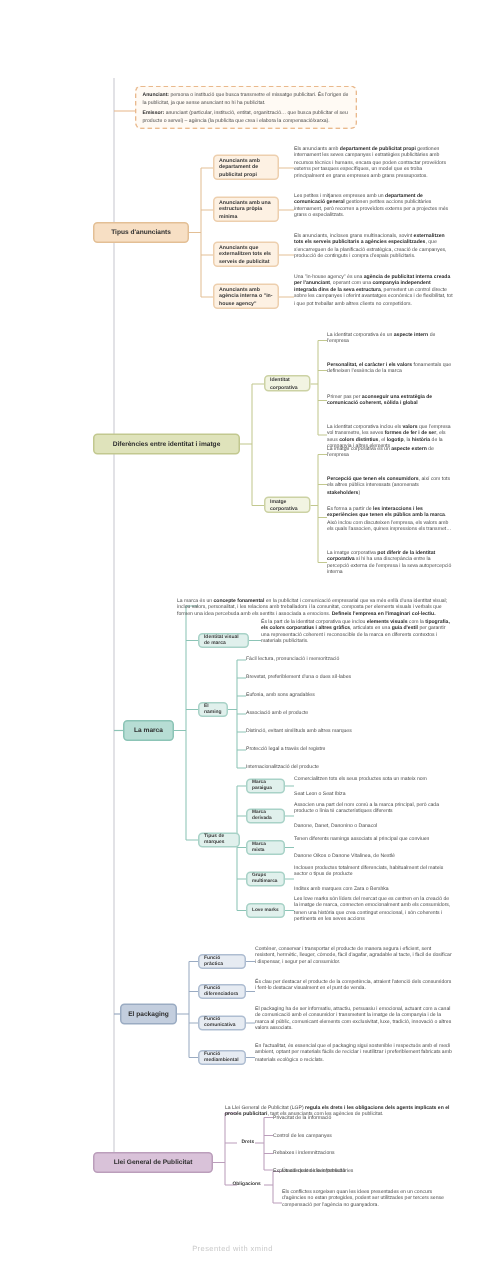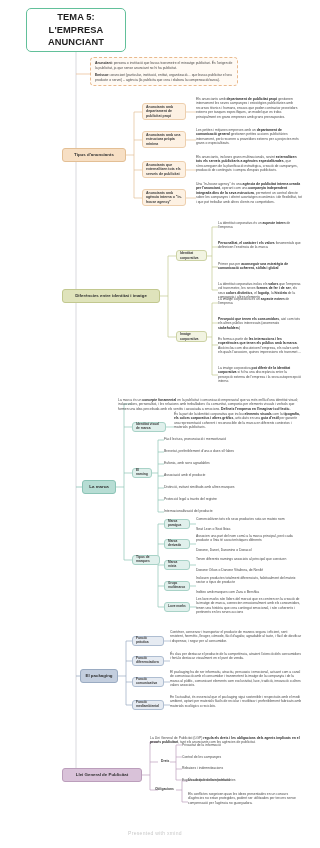--- a/index.html
+++ b/index.html
@@ -128,21 +128,20 @@
 
     <path d="M170 762 L176 762" stroke="#bb9ebb" stroke-width=".7" fill="none"></path>
     <path d="M176 745 L176 780" stroke="#bb9ebb" stroke-width=".7" fill="none"></path>
     <path d="M176 745 L182 745 M176 757 L182 757 M176 769 L182 769 M176 780 L182 780" stroke="#bb9ebb" stroke-width=".7" fill="none"></path>
 
     <path d="M176 790 L182 790" stroke="#bb9ebb" stroke-width=".7" fill="none"></path>
     <path d="M182 781 L182 802" stroke="#bb9ebb" stroke-width=".7" fill="none"></path>
     <path d="M182 781 L188 781 M182 802 L188 802" stroke="#bb9ebb" stroke-width=".7" fill="none"></path>
   </svg>
 
-  <div class="node root">TEMA 5: L'EMPRESA ANUNCIANT</div>
 
   <div class="node defbox" style="left:90px;top:57px;width:148px;">
     <p><b>Anunciant:</b><span> persona o institució que busca transmetre el missatge publicitari. És l'origen de la publicitat, ja que sense anunciant no hi ha publicitat.</span></p>
     <p><b>Emissor:</b><span> anunciant (particular, institució, entitat, organització… que busca publicitar el seu producte o servei) – agència (la publicita que crea i elabora la compensació/xarxa).</span></p>
   </div>
 
   <div class="node branch b-orange" style="left:62px;top:148px;width:64px;height:14px;">Tipus d'anunciants</div>
 
   <div class="node sub s-orange" style="left:142px;top:103px;width:44px;height:17px;">Anunciants amb departament de publicitat propi</div>
   <div class="node leaf" style="left:196px;top:97px;width:106px;">Els anunciants amb <b>departament de publicitat propi</b> gestionen internament les seves campanyes i estratègies publicitàries amb recursos tècnics i humans, encara que poden contractar proveïdors externs per tasques específiques, un model que es troba principalment en grans empreses amb grans pressupostos.</div>

